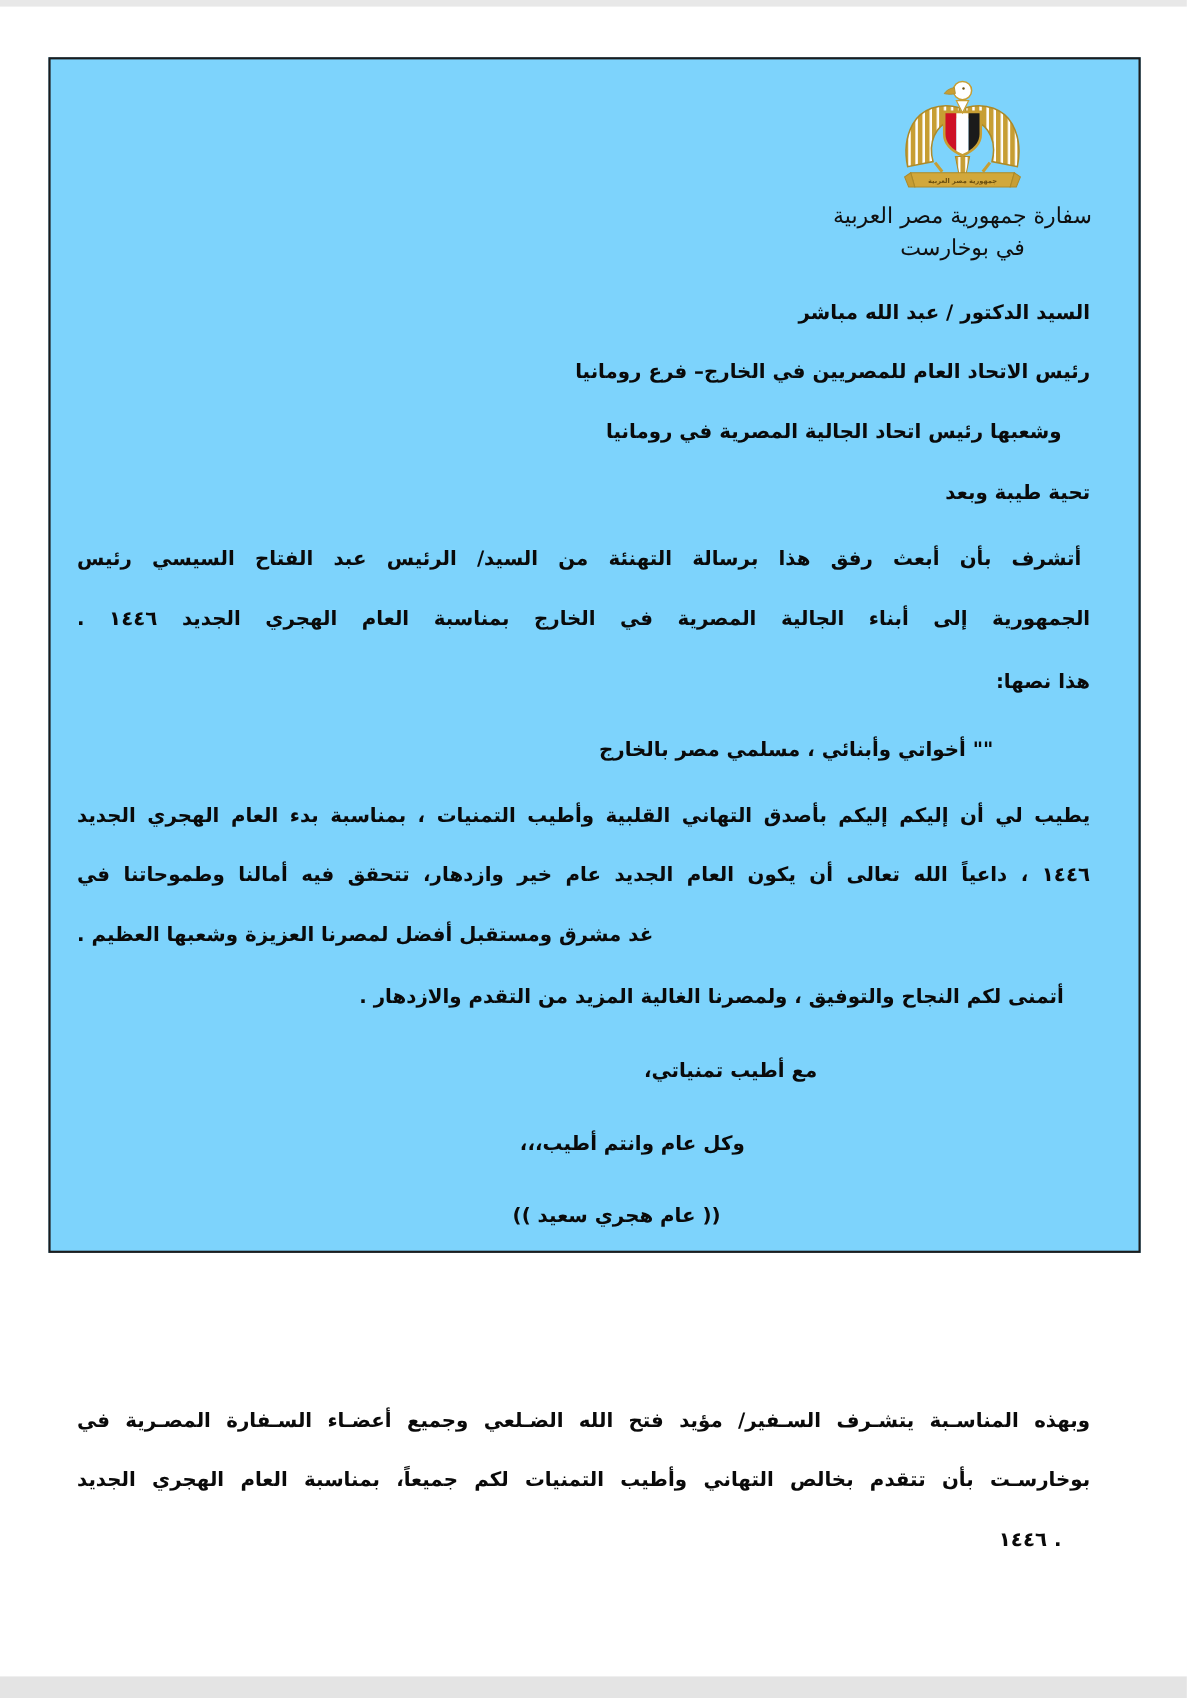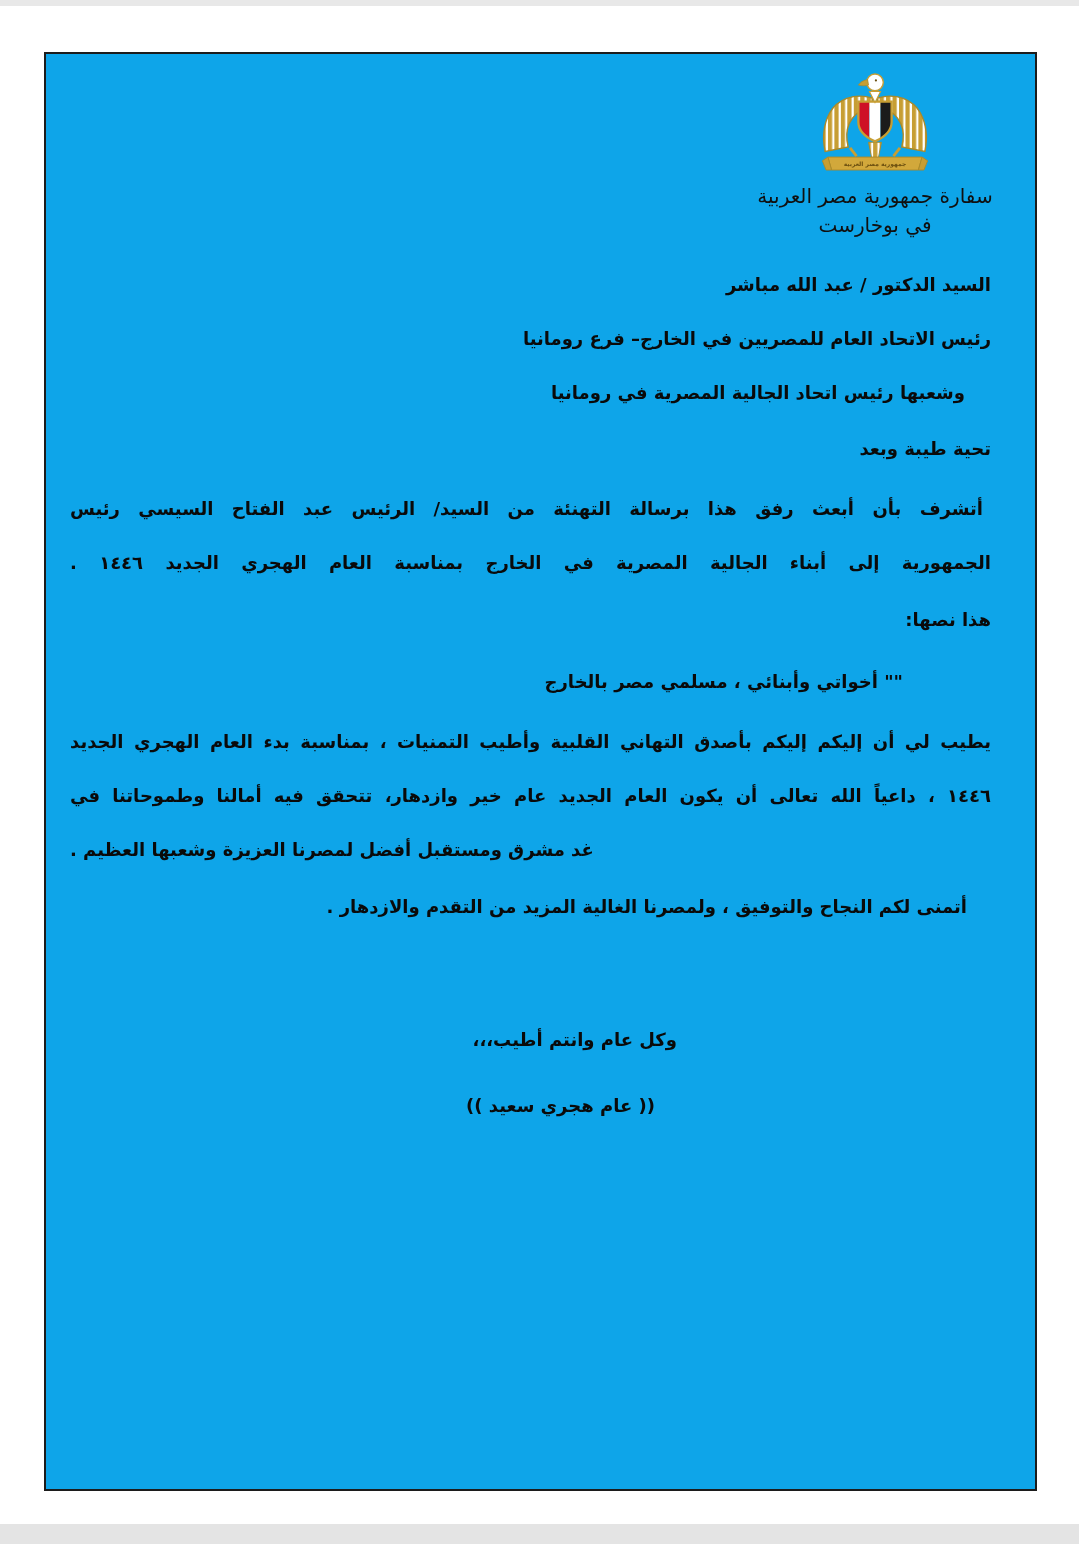--- a/index.html
+++ b/index.html
@@ -1,22 +1,22 @@
 <!DOCTYPE html>
 <html lang="ar"><head>
 <meta charset="utf-8">
 <style>
   html,body{margin:0;padding:0;background:#ffffff;}
   body{width:1079px;height:1544px;position:relative;overflow:hidden;
        font-family:"DejaVu Sans",sans-serif;}
   .strip{position:absolute;left:0;right:0;}
   .strip.top{top:0;height:6px;}
   .strip.bottom{bottom:0;height:20px;}
-  .frame{position:absolute;left:44px;top:52px;width:993px;height:1439px;
-         border:2px solid #1c1c1c;background:#0ea5e9;box-sizing:border-box;padding-left:43px;}
+  .frame{position:absolute;left:44px;top:52px;width:993px;height:1087px;
+         border:2px solid #1c1c1c;background:#7dd3fc;box-sizing:border-box;padding-left:43px;}
   .t{position:absolute;direction:rtl;unicode-bidi:plaintext;color:#0a0a0a;
      font-weight:700;font-size:18px;line-height:54px;}
   .t div{direction:rtl;unicode-bidi:plaintext;}
   .right{text-align:right;right:44px;}
   .para{left:24px;right:44px;}
   .para .just{text-align:justify;text-align-last:justify;}
   .para .leftline{text-align:left;}
   .para .lastright{text-align:right;padding-right:26px;}
   .ind8{padding-right:8px;}
   .ind26{padding-right:26px;}
@@ -103,18 +103,24 @@
   <div class="t right quote nowrap">"" أخواتي وأبنائي ، مسلمي مصر بالخارج</div>
 
   <div class="t para body1">
     <div class="just">يطيب لي أن إليكم إليكم بأصدق التهاني القلبية وأطيب التمنيات ، بمناسبة بدء العام الهجري الجديد</div>
     <div class="just">١٤٤٦ ، داعياً الله تعالى أن يكون العام الجديد عام خير وازدهار، تتحقق فيه أمالنا وطموحاتنا في</div>
     <div class="leftline">غد مشرق ومستقبل أفضل لمصرنا العزيزة وشعبها العظيم .</div>
   </div>
 
   <div class="t right wish nowrap">أتمنى لكم النجاح والتوفيق ، ولمصرنا الغالية المزيد من التقدم والازدهار .</div>
 
+  <div class="t closing1 nowrap">مع أطيب تمنياتي،</div>
   <div class="t closing2 nowrap">وكل عام وانتم أطيب،،،</div>
   <div class="t closing3 nowrap">(( عام هجري سعيد ))</div>
 
 
+  <div class="t para footerpara">
+    <div class="just">وبهذه المناسـبة يتشـرف السـفير/ مؤيد فتح الله الضـلعي وجميع أعضـاء السـفارة المصـرية في</div>
+    <div class="just">بوخارسـت بأن تتقدم بخالص التهاني وأطيب التمنيات لكم جميعاً، بمناسبة العام الهجري الجديد</div>
+    <div class="lastright">١٤٤٦ .</div>
+  </div>
 
 </div>
 
 </body></html>

